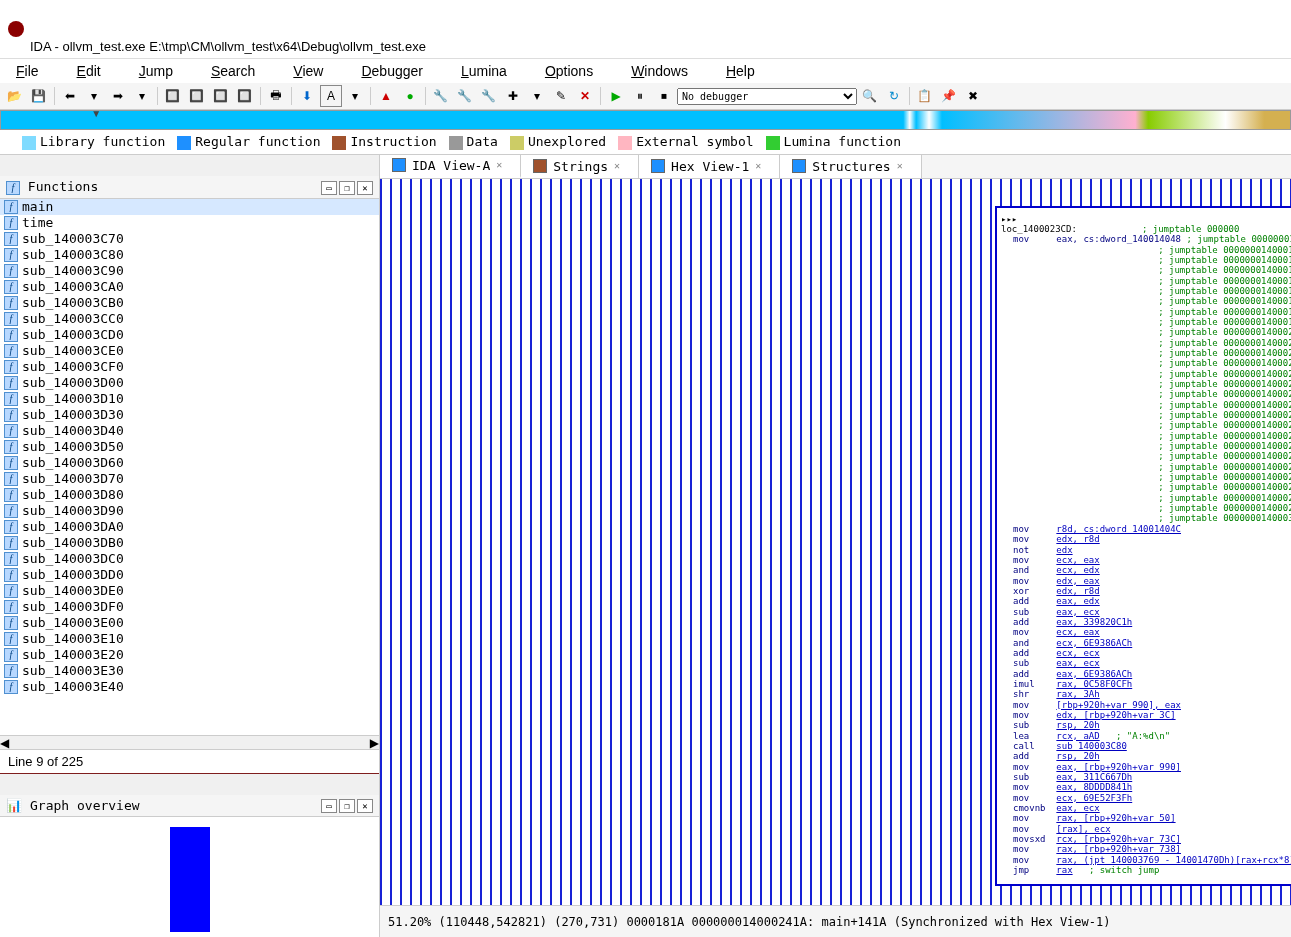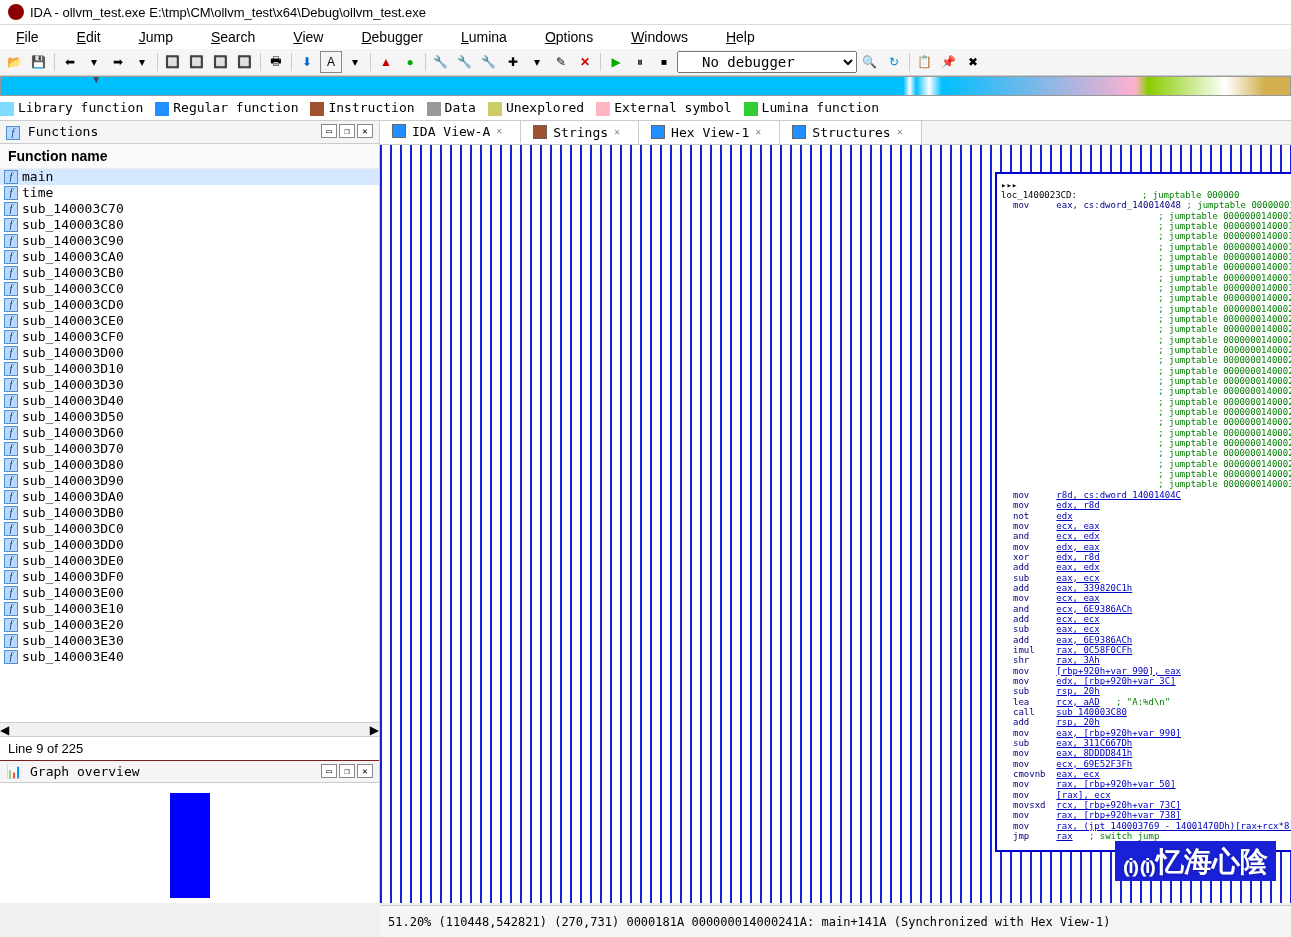--- a/index.html
+++ b/index.html
@@ -1,33 +1,33 @@
 <!DOCTYPE html>
 <html><head>
 <meta charset="utf-8">
 <style>
 * { margin: 0; padding: 0; box-sizing: border-box; }
 body { font-family: "Segoe UI", Tahoma, sans-serif; font-size: 12px; background: #f0f0f0; overflow: hidden; width: 1291px; height: 937px; }
 .titlebar { background: #fff; padding: 4px 8px; display: flex; align-items: center; gap: 6px; border-bottom: 1px solid #ddd; }
 .titlebar-icon { width: 16px; height: 16px; background: #8b0000; border-radius: 50%; }
-.titlebar-text { font-size: 13px; }
+.titlebar-text { font-size: 13px; margin-top: 35px; }
 .menubar { background: #fff; padding: 2px 8px; display: flex; gap: 22px; }
 .menu-item { padding: 2px 8px; cursor: pointer; font-size: 14px; }
 .menu-item u { text-decoration: underline; }
 .toolbar { background: #f5f5f5; padding: 2px 4px; display: flex; align-items: center; gap: 2px; border-bottom: 1px solid #ccc; flex-wrap: nowrap; }
 .tb-btn { width: 22px; height: 22px; display: inline-flex; align-items: center; justify-content: center; cursor: pointer; border: 1px solid transparent; }
 .tb-sep { width: 1px; height: 18px; background: #ccc; margin: 0 2px; }
-.tb-select { font-family: monospace; font-size: 14px; padding: 1px 20px; width: 180px; }
+.tb-select { font-family: monospace; font-size: 10px; padding: 1px 0; width: 180px; }
 .nav-bar { height: 20px; background: linear-gradient(90deg, #00bfff 0%, #00bfff 70%, #fff 70.5%, #00bfff 71%, #fff 72%, #00bfff 73%, #ffb0d0 88%, #88cc00 89%, #fff 95%, #d4b050 98%); border: 1px solid #999; position: relative; }
 .nav-marker { position: absolute; left: 7%; top: -3px; font-size: 10px; color: #444; }
-.legend { display: flex; gap: 12px; padding: 4px 0; font-family: monospace; font-size: 13px; background: #fff; border-bottom: 1px solid #ccc; align-items: center; }
+.legend { display: flex; gap: 12px; padding: 4px 22px; font-family: monospace; font-size: 13px; background: #fff; border-bottom: 1px solid #ccc; align-items: center; }
 .legend-sw { width: 14px; height: 14px; display: inline-block; margin-right: 4px; vertical-align: middle; }
 .main { display: flex; height: calc(100% - 155px); }
 .left-col { width: 380px; display: flex; flex-direction: column; border-right: 1px solid #ccc; }
-.panel-hdr { background: #f5f5f5; padding: 3px 6px; display: flex; align-items: flex-start; justify-content: space-between; font-family: monospace; font-size: 13px; border-bottom: 1px solid #ccc; }
+.panel-hdr { background: #f5f5f5; padding: 3px 6px; display: flex; align-items: flex-end; justify-content: space-between; font-family: monospace; font-size: 13px; border-bottom: 1px solid #ccc; margin-top: 21px; }
 .panel-hdr-ctrls { display: flex; gap: 2px; }
 .panel-ctrl { width: 16px; height: 14px; font-size: 9px; display: flex; align-items: center; justify-content: center; cursor: pointer; border: 1px solid #888; background: #fff; }
 .func-list { flex: 1; overflow-y: auto; background: #fff; }
 .func-header { padding: 4px 8px; font-weight: bold; font-size: 14px; border-bottom: 1px solid #eee; background: #fafafa; }
 .func-row { display: flex; align-items: center; gap: 4px; padding: 0 4px; font-family: monospace; font-size: 13px; cursor: pointer; height: 16px; }
 .func-row.sel { background: #d6e8ff; }
 .func-icon { width: 14px; height: 14px; display: inline-flex; align-items: center; justify-content: center; background: #b8d8ff; border: 1px solid #5090d0; color: #004080; font-style: italic; font-size: 10px; font-family: serif; }
 .func-scroll { height: 14px; background: #f0f0f0; border-top: 1px solid #ccc; display: flex; justify-content: space-between; }
 .status-line { padding: 4px 8px; font-size: 13px; border-top: 1px solid #ccc; background: #fff; }
 .gov-panel { border-top: 1px solid #7f1d1d; }
@@ -131,21 +131,20 @@
   <div class="left-col">
     <div class="panel-hdr">
       <span><span style="display:inline-block;width:14px;height:14px;background:#b8d8ff;border:1px solid #5090d0;font-style:italic;font-family:serif;font-size:10px;text-align:center;color:#004080">f</span> <span>Functions</span></span>
       <span class="panel-hdr-ctrls">
         <span class="panel-ctrl">▭</span>
         <span class="panel-ctrl">❐</span>
         <span class="panel-ctrl">✕</span>
       </span>
     </div>
     <div class="func-list">
-      <div class="func-header">Function name</div>
       <div id="func-rows">
           <div class="func-row sel">
             <span class="func-icon">f</span>
             <span>main</span>
           </div>
           <div class="func-row">
             <span class="func-icon">f</span>
             <span>time</span>
           </div>
           <div class="func-row">
@@ -370,20 +369,19 @@
 <span class="op">mov    </span> <span class="addr">eax, 8DDDD841h</span>
 <span class="op">mov    </span> <span class="addr">ecx, 69E52F3Fh</span>
 <span class="op">cmovnb </span> <span class="addr">eax, ecx</span>
 <span class="op">mov    </span> <span class="addr">rax, [rbp+920h+var_50]</span>
 <span class="op">mov    </span> <span class="addr">[rax], ecx</span>
 <span class="op">movsxd </span> <span class="addr">rcx, [rbp+920h+var_73C]</span>
 <span class="op">mov    </span> <span class="addr">rax, [rbp+920h+var_738]</span>
 <span class="op">mov    </span> <span class="addr">rax, (jpt_140003769 - 14001470Dh)[rax+rcx*8]</span>   
 <span class="op">jmp    </span> <span class="addr">rax</span>   <span class="cmt">; switch jump</span>
 </div>
-      <div class="watermark">₍ᵢ₎₍ᵢ₎忆海心陰</div>
     </div>
   </div>
 </div>
 
 <div class="bottom-status">
   <span>51.20% (110448,542821) (270,731) 0000181A 000000014000241A: main+141A (Synchronized with Hex View-1)</span>
 </div>
 
 </body></html>

